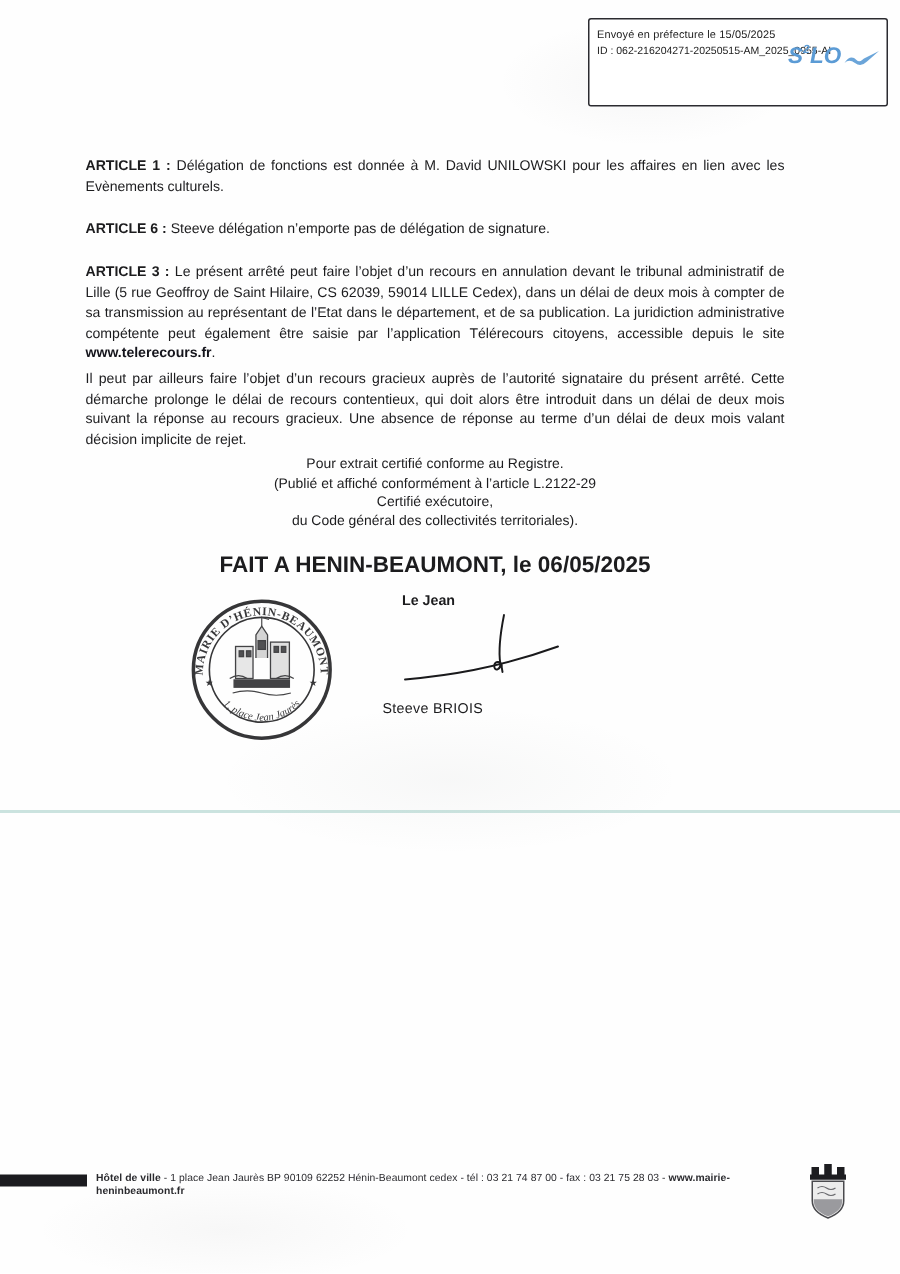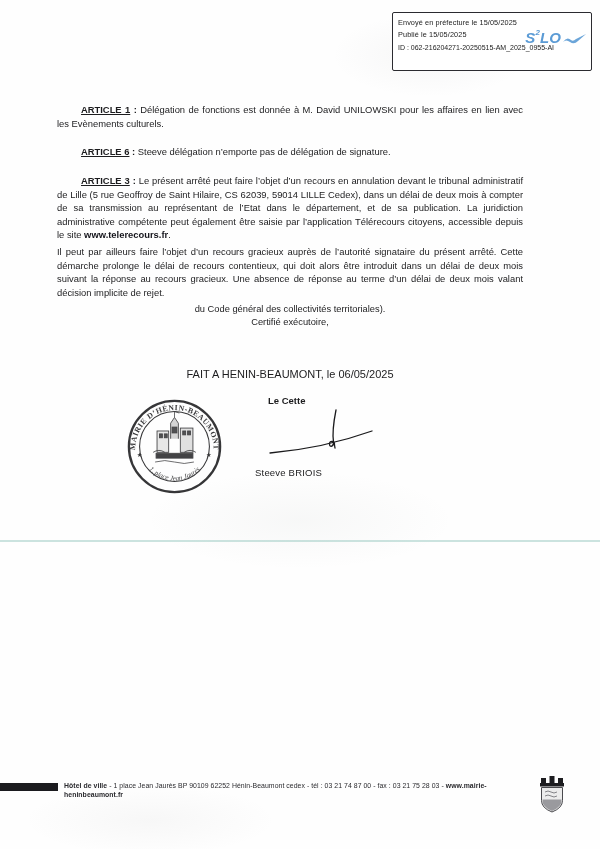--- a/index.html
+++ b/index.html
@@ -40,30 +40,30 @@
     display:flex;align-items:flex-start;
     pointer-events:none;
   }
   .s2low sup{font-size:8px;line-height:8px;margin-top:-1px;}
   .s2low svg{margin-left:1px;margin-top:3px;}
 
   
   .col{position:absolute;left:57px;width:466px;}
   .doc-title{top:77px;text-align:center;font-weight:bold;font-size:10.5px;letter-spacing:0.6px;}
   .para{font-size:9.4px;line-height:13.6px;text-align:justify;}
-  .art-label{font-weight:bold;text-decoration:underline;margin-left:24px;}
+  .art-label{font-weight:bold;}
   .art-sep{font-weight:bold;}
   .a1{top:103px;}
   .a2{top:145px;}
   .a3{top:174px;}
   .p2{top:245px;}
   .doc-link{font-weight:bold;color:#15151c;cursor:pointer;}
 
   .cert-block{top:303px;text-align:center;font-size:9.3px;line-height:12.5px;}
-  .date-line{top:368px;text-align:center;font-weight:normal;font-size:11px;}
+  .date-line{top:368px;text-align:center;font-weight:bold;font-size:15px;}
 
   .mayor-title{position:absolute;left:268px;top:395px;font-weight:bold;font-size:9.5px;}
   .mayor-name{position:absolute;left:255px;top:467px;font-weight:normal;font-size:9.5px;letter-spacing:0.2px;}
 
   .seal{position:absolute;left:126px;top:398px;width:97px;height:97px;opacity:0.88;}
   .signature{position:absolute;left:268px;top:407px;width:108px;height:50px;}
 
   .fold-line{
     position:absolute;left:0;top:540px;width:600px;height:1.5px;
     background:rgba(142,196,186,0.45);
@@ -80,21 +80,20 @@
   .footer-site{font-weight:bold;cursor:pointer;}
   .city-crest{position:absolute;left:538px;top:-4px;width:28px;height:40px;}
 </style>
 </head>
 <body>
 
 <div class="page">
 
   <div class="stamp-box">
     <div>Envoyé en préfecture le 15/05/2025</div>
-    <div>Publié le 15/05/2025</div>
     <div class="id-line">ID : 062-216204271-20250515-AM_2025_0955-AI</div>
     <div class="s2low" style="color:#5b9bd5;">
       <span>S</span>
         <sup>2</sup>
         <span>LO</span>
       <svg width="26" height="12" viewBox="0 0 26 12">
         <path d="M1,9 Q5,3 9,7 Q11,9 14,6 L24,1 L16,8 Q12,12 8,9 Q4,6 1,9 Z" fill="#5b9bd5" opacity="0.9"></path>
       </svg>
     </div>
   </div>
@@ -108,27 +107,29 @@
     <span class="art-label">ARTICLE 6</span><span class="art-sep"> : </span><span>Steeve délégation n’emporte pas de délégation de signature.</span>
   </div>
 
   <div class="col para a3">
     <span class="art-label">ARTICLE 3</span><span class="art-sep"> : </span><span>Le présent arrêté peut faire l’objet d’un recours en annulation devant le tribunal administratif de Lille (5 rue Geoffroy de Saint Hilaire, CS 62039, 59014 LILLE Cedex), dans un délai de deux mois à compter de sa transmission au représentant de l’Etat dans le département, et de sa publication. La juridiction administrative compétente peut également être saisie par l’application Télérecours citoyens, accessible depuis le site </span><span class="doc-link">www.telerecours.fr</span><span>.</span>
   </div>
 
   <div class="col para p2">Il peut par ailleurs faire l’objet d’un recours gracieux auprès de l’autorité signataire du présent arrêté. Cette démarche prolonge le délai de recours contentieux, qui doit alors être introduit dans un délai de deux mois suivant la réponse au recours gracieux. Une absence de réponse au terme d’un délai de deux mois valant décision implicite de rejet.</div>
 
   <div class="col cert-block">
+    <div>Pour extrait certifié conforme au Registre.</div>
+    <div>(Publié et affiché conformément à l’article L.2122-29</div>
+    <div>Certifié exécutoire,</div>
     <div>du Code général des collectivités territoriales).</div>
-    <div>Certifié exécutoire,</div>
   </div>
 
   <div class="col date-line">FAIT A HENIN-BEAUMONT, le 06/05/2025</div>
 
-  <div class="mayor-title">Le Cette</div>
+  <div class="mayor-title">Le Jean</div>
 
   <svg class="seal" viewBox="0 0 100 100">
     <circle cx="50" cy="50" r="47" fill="none" stroke="#1b1b1d" stroke-width="2.4"></circle>
     <circle cx="50" cy="50" r="36" fill="none" stroke="#1b1b1d" stroke-width="1.1"></circle>
     <defs>
       <path id="sealTop" d="M 9.5,53 A 40.5,40.5 0 0 1 90.5,53"></path>
       <path id="sealBottom" d="M 15,60 A 37,37 0 0 0 85,60"></path>
     </defs>
     <text font-size="8" font-weight="bold" font-family="Liberation Serif, serif" fill="#1b1b1d" letter-spacing="0.5">
       <textPath href="#sealTop" startOffset="50%" text-anchor="middle">MAIRIE D’HÉNIN-BEAUMONT</textPath>

